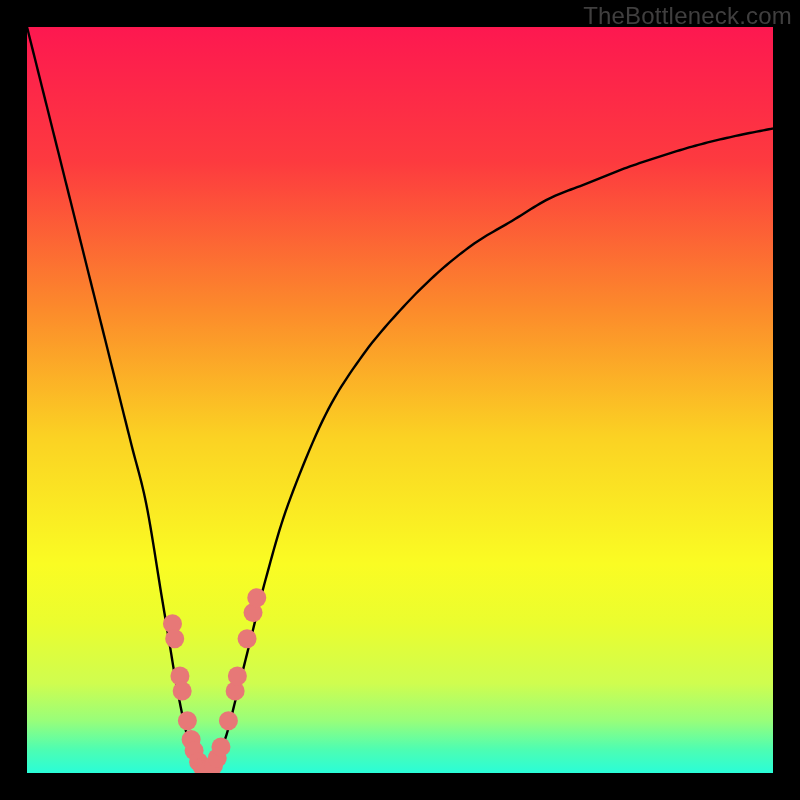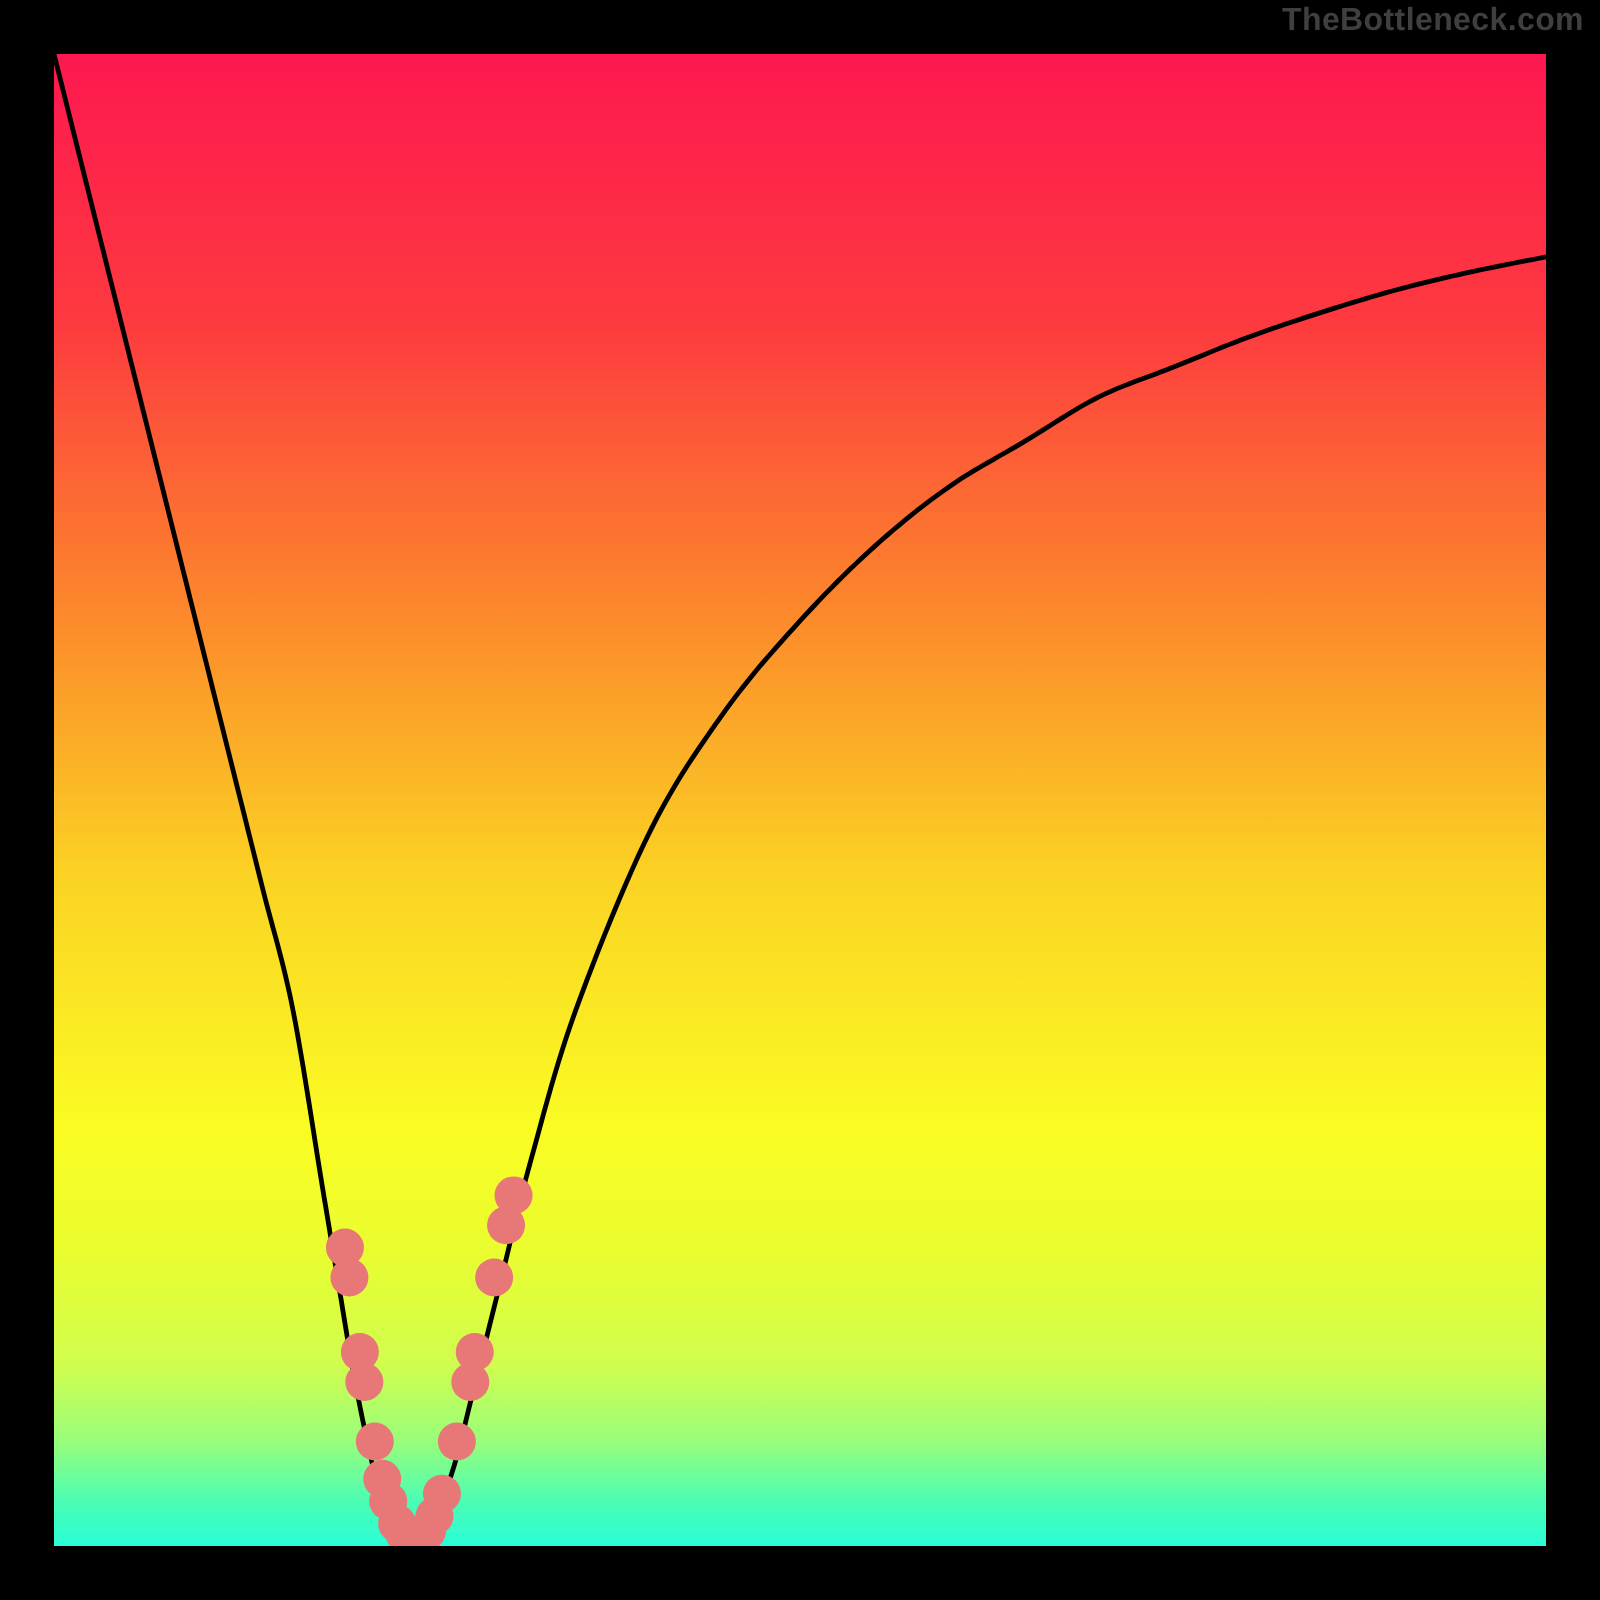--- a/index.html
+++ b/index.html
@@ -22,22 +22,22 @@
     top: 27px;
     left: 27px;
     width: 746px;   
     height: 746px;
   }
   .watermark {
     position: absolute;
     top: 2px;
     right: 8px;
     color: #403f3f;
-    font-size: 16px;
-    font-weight: 700;
+    font-size: 24px;
+    font-weight: 400;
     letter-spacing: 0.2px;
     user-select: none;
   }
   svg { display: block; }
 </style>
 </head>
 <body>
 
 <div class="frame">
   <div class="plot">

